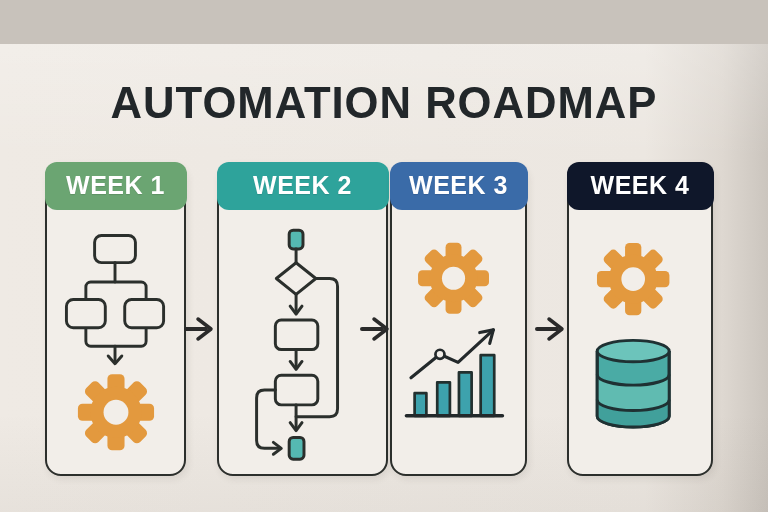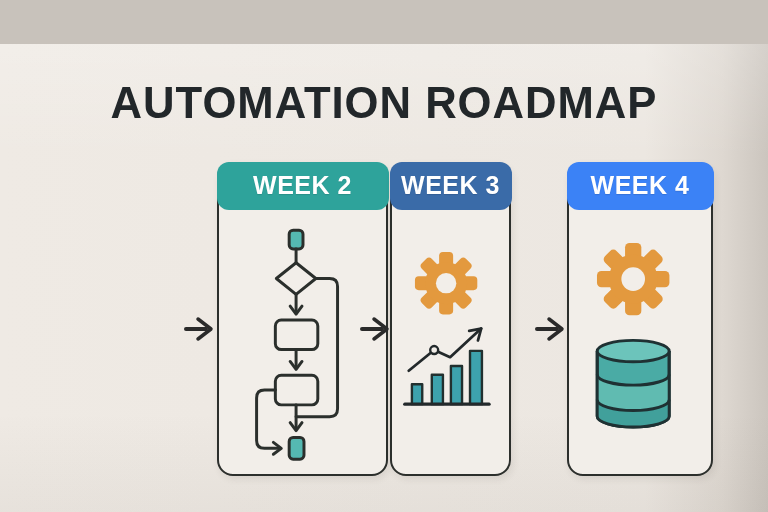--- a/index.html
+++ b/index.html
@@ -17,21 +17,21 @@
     letter-spacing:1px;transform:scaleX(0.97);white-space:nowrap;
   }
   .card{
     position:absolute;top:118px;height:314px;
     background:#f2eee9;border:2.5px solid #2c2f2c;border-radius:16px;
     box-shadow:2px 3px 7px rgba(70,60,45,0.10);
     box-sizing:border-box;
   }
   .c1{left:45px;width:141px;}
   .c2{left:217px;width:171px;}
-  .c3{left:390px;width:121px;}
+  .c3{left:390px;width:137px;}
   .c4{left:567px;width:146px;}
   .hdr{
     position:absolute;top:-2.5px;left:-2.5px;right:-2.5px;height:48px;
     border-radius:12px;display:flex;align-items:center;justify-content:center;
     color:#ffffff;font-weight:bold;font-size:25px;letter-spacing:0.5px;
     text-shadow:0 1px 1px rgba(0,0,0,0.12);
   }
   .content{position:absolute;left:0;top:0;width:100%;height:100%;}
   .conn{position:absolute;top:269px;width:34px;height:32px;}
   .a1{left:184px;}
@@ -57,20 +57,37 @@
           <rect x="-11" y="-49" width="22" height="24" rx="6" transform="rotate(315)"></rect>
           <circle r="33"></circle>
           <circle r="16" fill="#f2eee9"></circle>
         </g>
       </symbol>
     </defs>
   </svg>
 
   <div class="title">AUTOMATION ROADMAP</div>
 
+  <div class="card c1">
+    <div class="hdr" style="background: rgb(107, 165, 114);">
+      <span>WEEK 1</span>
+    </div>
+    <svg class="content" viewBox="0 0 141 314">
+      <g stroke="#2b2f2c" stroke-width="3" fill="none" stroke-linecap="round" stroke-linejoin="round">
+        <rect x="49" y="71" width="42" height="28" rx="7"></rect>
+        <line x1="70" y1="99" x2="70" y2="119"></line>
+        <rect x="40" y="119" width="62" height="66" rx="5"></rect>
+        <rect x="20" y="137" width="40" height="29" rx="7" fill="#f2eee9"></rect>
+        <rect x="80" y="137" width="40" height="29" rx="7" fill="#f2eee9"></rect>
+        <line x1="70" y1="185" x2="70" y2="200"></line>
+        <path d="M63,195 L70,203 L77,195"></path>
+      </g>
+      <use href="#gear" x="31" y="213" width="80" height="80" fill="#e3993e"></use>
+    </svg>
+  </div>
 
   <div class="card c2">
     <div class="hdr" style="background: rgb(46, 163, 155);">
       <span>WEEK 2</span>
     </div>
     <svg class="content" viewBox="0 0 145 314">
       <g stroke="#2b2f2c" stroke-width="3" fill="none" stroke-linecap="round" stroke-linejoin="round">
         <path d="M86,116 H100 Q108,116 108,124 V248 Q108,256 100,256 H66"></path>
         <path d="M45,229 H34 Q26,229 26,237 V280 Q26,288 34,288 H48"></path>
         <path d="M43,282 L51,288 L43,294"></path>
@@ -107,21 +124,21 @@
           <line x1="16" y1="264" x2="122" y2="264" stroke-width="4"></line>
           <path d="M21,222 L53,196 L73,205 L112,169" stroke-width="3.5"></path>
           <path d="M97,172 L112,169 L108,184" stroke-width="3.5"></path>
           <circle cx="53" cy="196" r="5" fill="#f2eee9" stroke-width="3"></circle>
         </g>
       </g>
     </svg>
   </div>
 
   <div class="card c4">
-    <div class="hdr" style="background: #3b82f6;">
+    <div class="hdr" style="background: #0f172a;">
       <span>WEEK 4</span>
     </div>
     <svg class="content" viewBox="0 0 146 314">
       <use href="#gear" x="28" y="78" width="76" height="76" fill="#e3993e"></use>
       <g stroke="#1f3133" stroke-width="3" stroke-linejoin="round">
         <path d="M29,190 V257 A37,11 0 0 0 103,257 V190" fill="#4aaba5"></path>
         <path d="M29,214 A37,11 0 0 0 103,214 V240 A37,11 0 0 1 29,240 Z" fill="#60bbb1" stroke="none"></path>
         <path d="M29,240 A37,11 0 0 0 103,240 V257 A37,11 0 0 1 29,257 Z" fill="#41a09b" stroke="none"></path>
         <path d="M29,214 A37,11 0 0 0 103,214" fill="none"></path>
         <path d="M29,240 A37,11 0 0 0 103,240" fill="none"></path>

